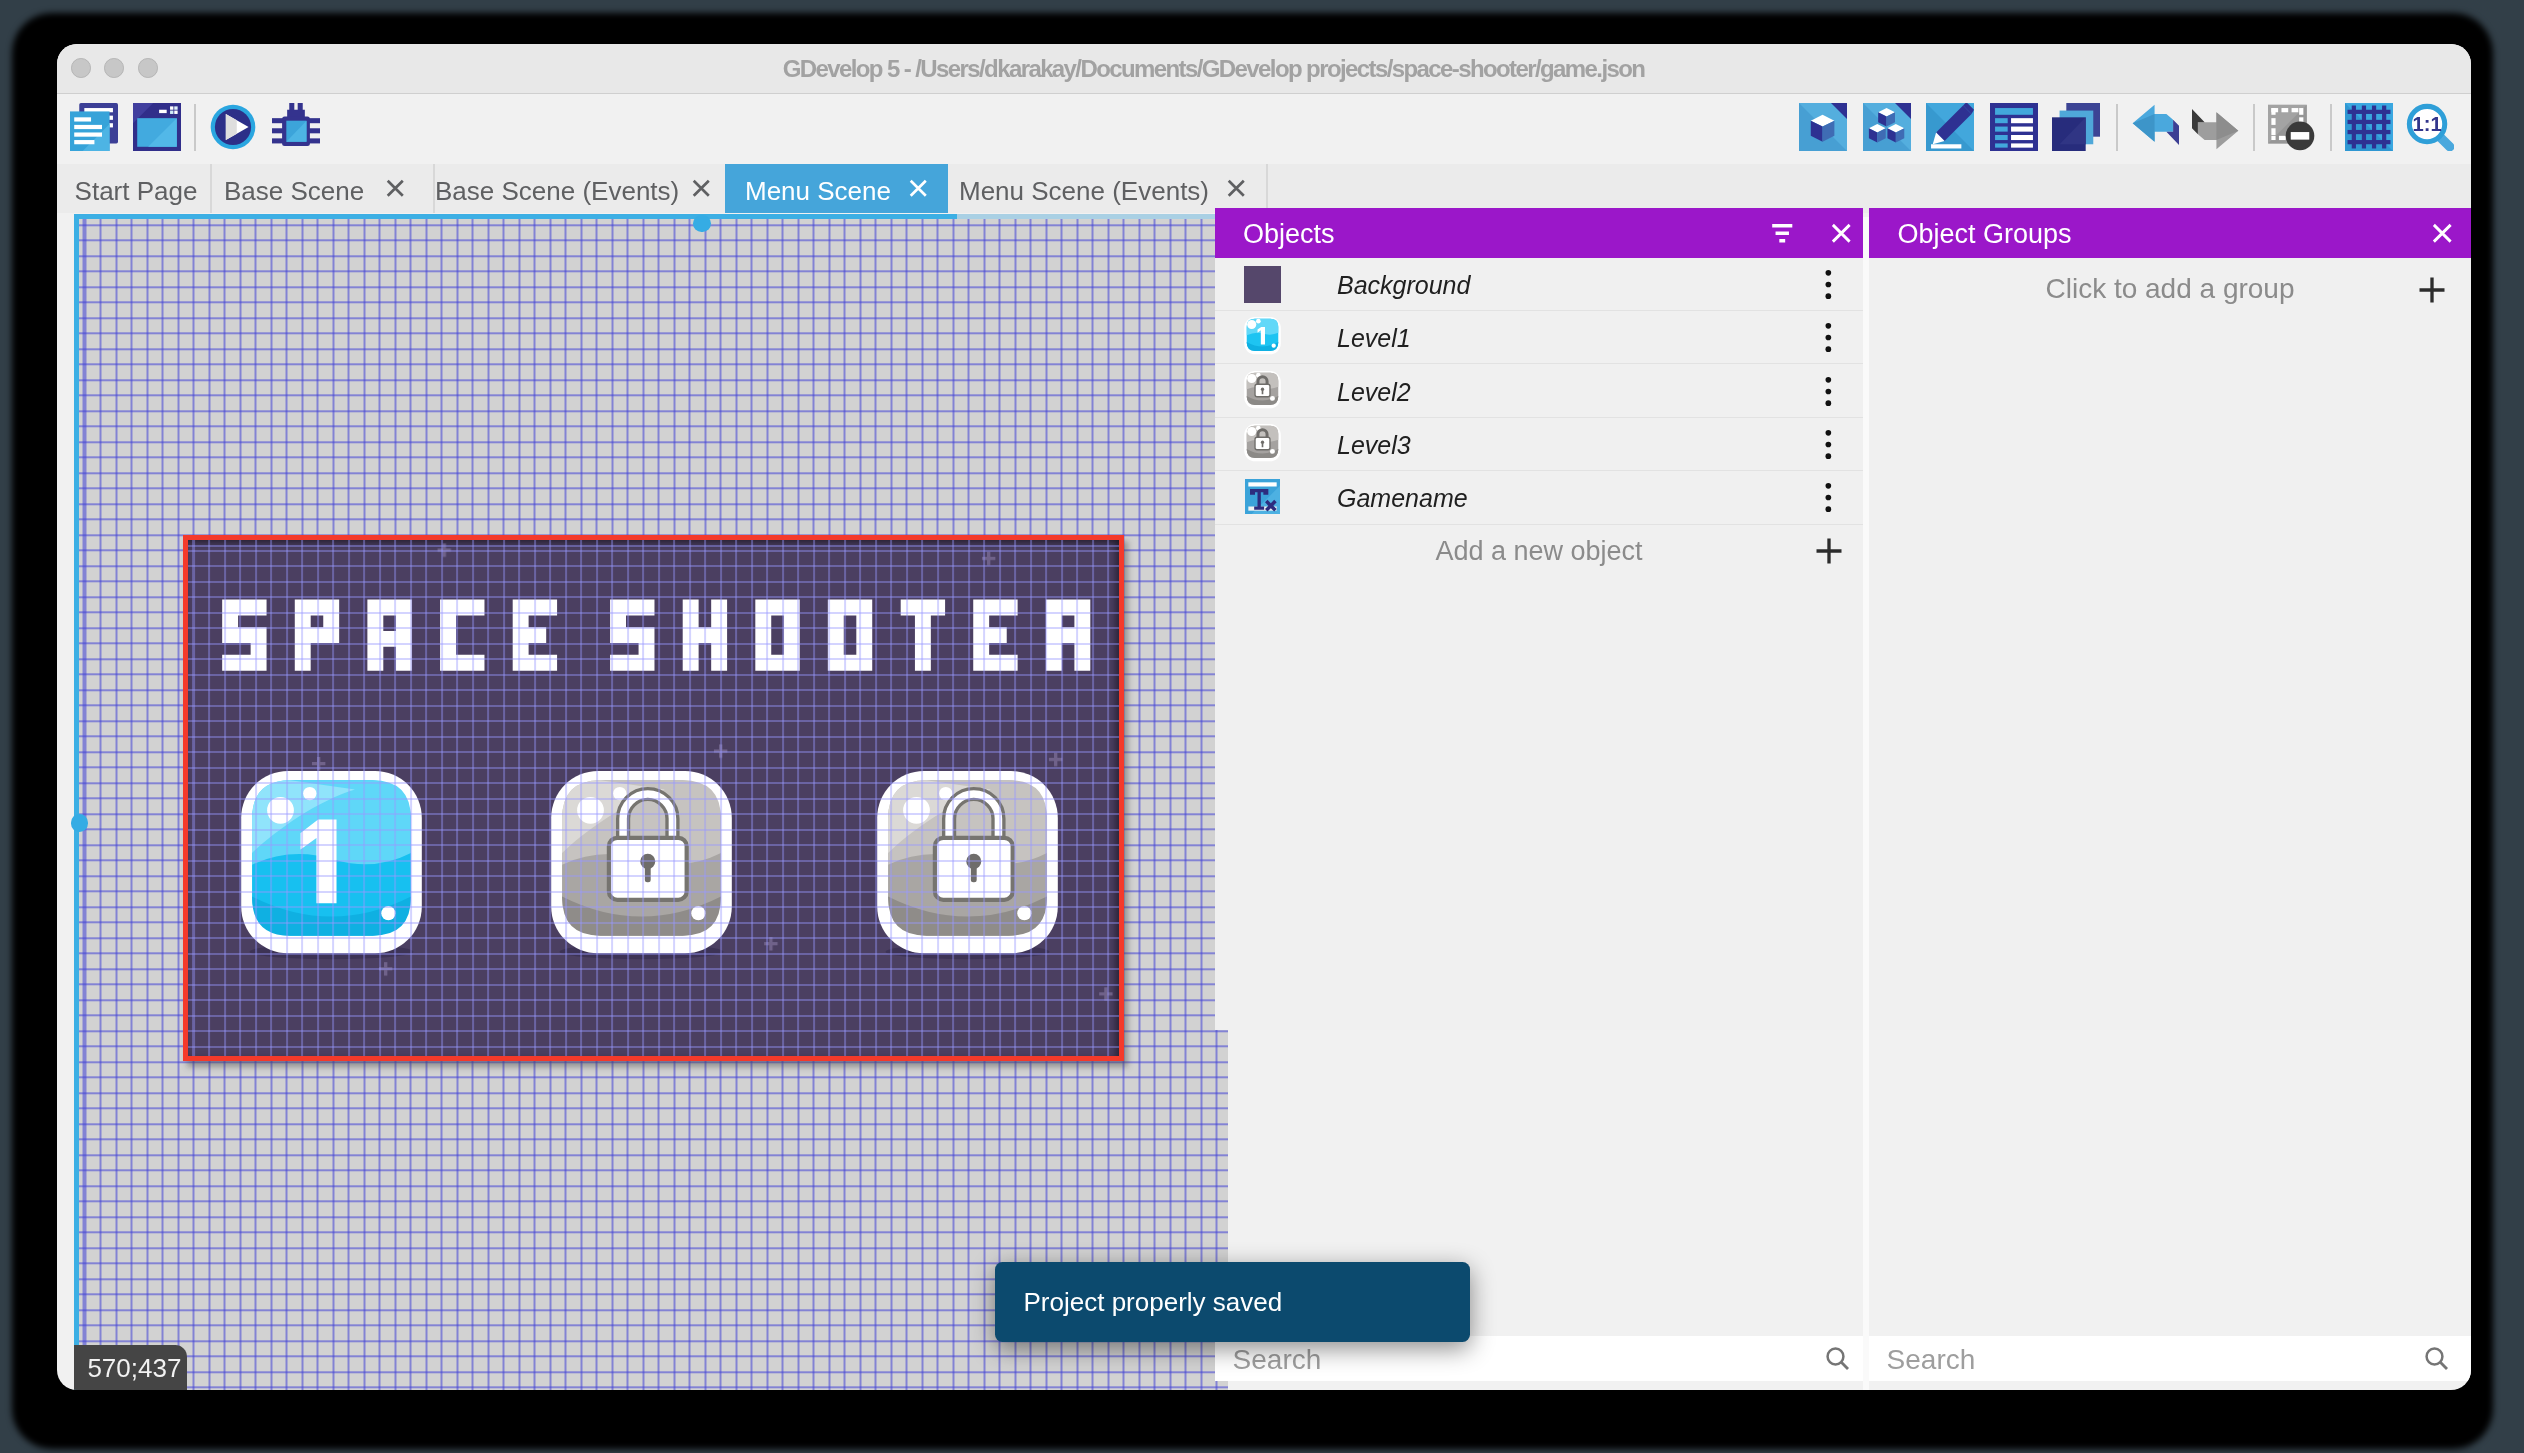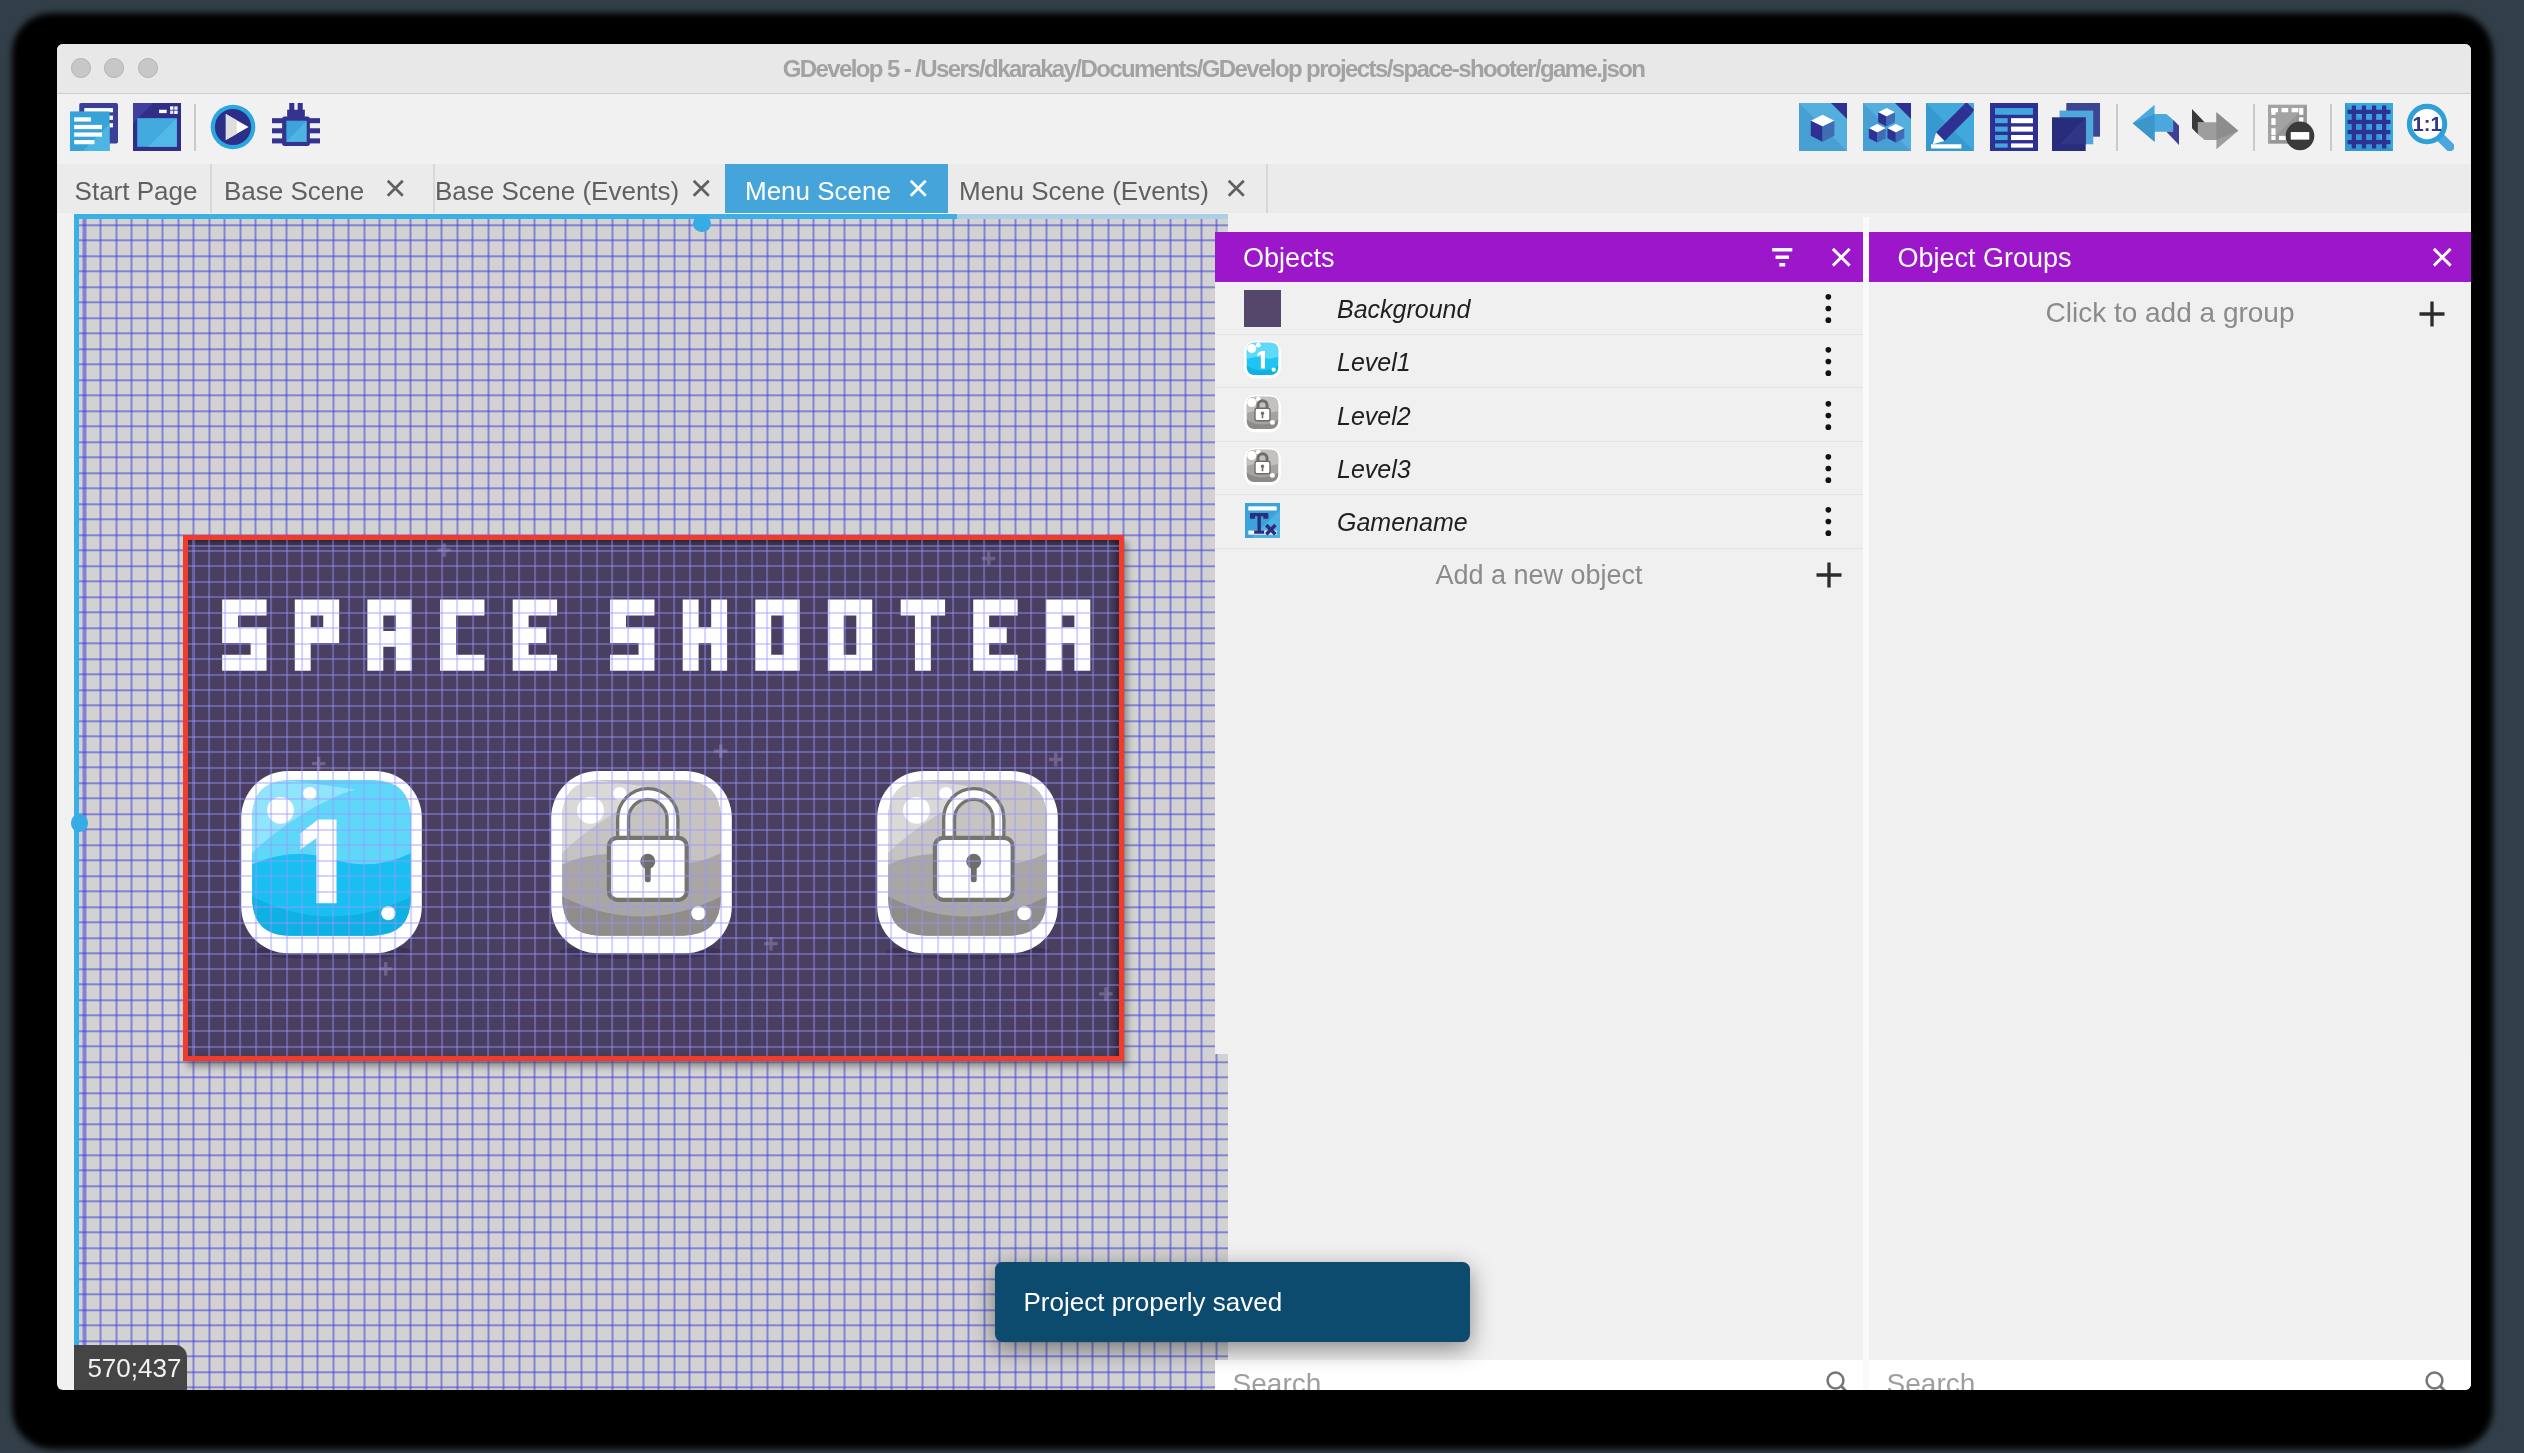--- a/index.html
+++ b/index.html
@@ -1,20 +1,20 @@
 <!DOCTYPE html>
 <html style="font-size:13.4px"><head>
 <meta charset="utf-8">
 <style>
   html,body{margin:0;padding:0;}
   body{width:2525px;height:1453px;background:#323f48;position:relative;overflow:hidden;
        font-family:"Liberation Sans",sans-serif;}
   .abs{position:absolute;}
   #shadow{left:11.7px;top:13.4px;width:2481px;height:1436px;background:#000;border-radius:40px;filter:blur(3.3px);}
-  #win{left:57px;top:44px;width:2414px;height:1346px;border-radius:6px;background:#f1f1f1;overflow:hidden;}
+  #win{left:57px;top:44px;width:2414px;height:1346px;border-radius:20px;background:#f1f1f1;overflow:hidden;}
   
   #titlebar{left:0;top:0;width:2414px;height:49px;background:#e8e8e8;border-bottom:1.7px solid #cfcfcf;}
   .light{width:17.6px;height:17.6px;border-radius:50%;background:#c7c7c7;border:0.8px solid #b4b4b4;top:14.2px;}
   #title{left:0;top:0;width:2414px;height:49px;line-height:50px;text-align:center;
          font-size:24px;font-weight:bold;color:#a2a2a2;letter-spacing:-1.6px;padding-right:101px;box-sizing:border-box;}
   
   #toolbar{left:0;top:50px;width:2414px;height:69px;background:#f1f1f1;}
   .ticon{width:48px;height:48px;top:59px;}
   .tsep{width:1.7px;height:47px;top:60px;background:#c9c9c9;}
   
@@ -37,21 +37,21 @@
   #scenegrid{left:0;top:0;width:931px;height:516px;
         background-image:
           repeating-linear-gradient(to right, rgba(152,152,255,.42) 0 1.8px, transparent 1.8px 15.5px),
           repeating-linear-gradient(to bottom, rgba(152,152,255,.42) 0 1.8px, transparent 1.8px 15.5px);
         background-position:5.1px 10px;}
   #sceneborder{left:109px;top:321px;width:941px;height:526px;border:5px solid #f43a2a;box-sizing:border-box;box-shadow:4.2px 5.9px 5.9px rgba(70,70,70,.45);}
   .knob{width:17.6px;height:17.6px;border-radius:50%;background:#35ace4;}
   #coordbox{left:0px;top:1131px;width:113px;height:45px;background:#454545;
             border-top-right-radius:11.7px;color:#f2f2f2;font-size:26px;line-height:47px;padding-left:13.4px;box-sizing:border-box;}
   
-  .panel{top:188px;height:822px;background:#f0f0f0;}
+  .panel{top:164px;height:822px;background:#f0f0f0;}
   .phead{left:0;top:0;height:50px;background:#9b17c9;width:100%;}
   .ptitle{font-size:27px;color:#fff;line-height:52px;}
   .row{left:0;width:100%;height:54px;}
   .rlabel{font-size:25px;color:#202020;line-height:54px;font-style:italic;}
   .gray{color:#8b8b8b;}
   .search{left:0;top:1128px;width:100%;height:45px;background:#fff;}
   .stext{font-size:28px;color:#9e9e9e;line-height:47px;left:17.6px;top:0;}
   #toast{left:938px;top:1218px;width:475px;height:80px;background:#0c4a6e;border-radius:7.5px;
          box-shadow:0 6.7px 25px rgba(0,0,0,.45);color:#fff;font-size:26px;line-height:80px;padding-left:28.5px;box-sizing:border-box;}
 </style>

